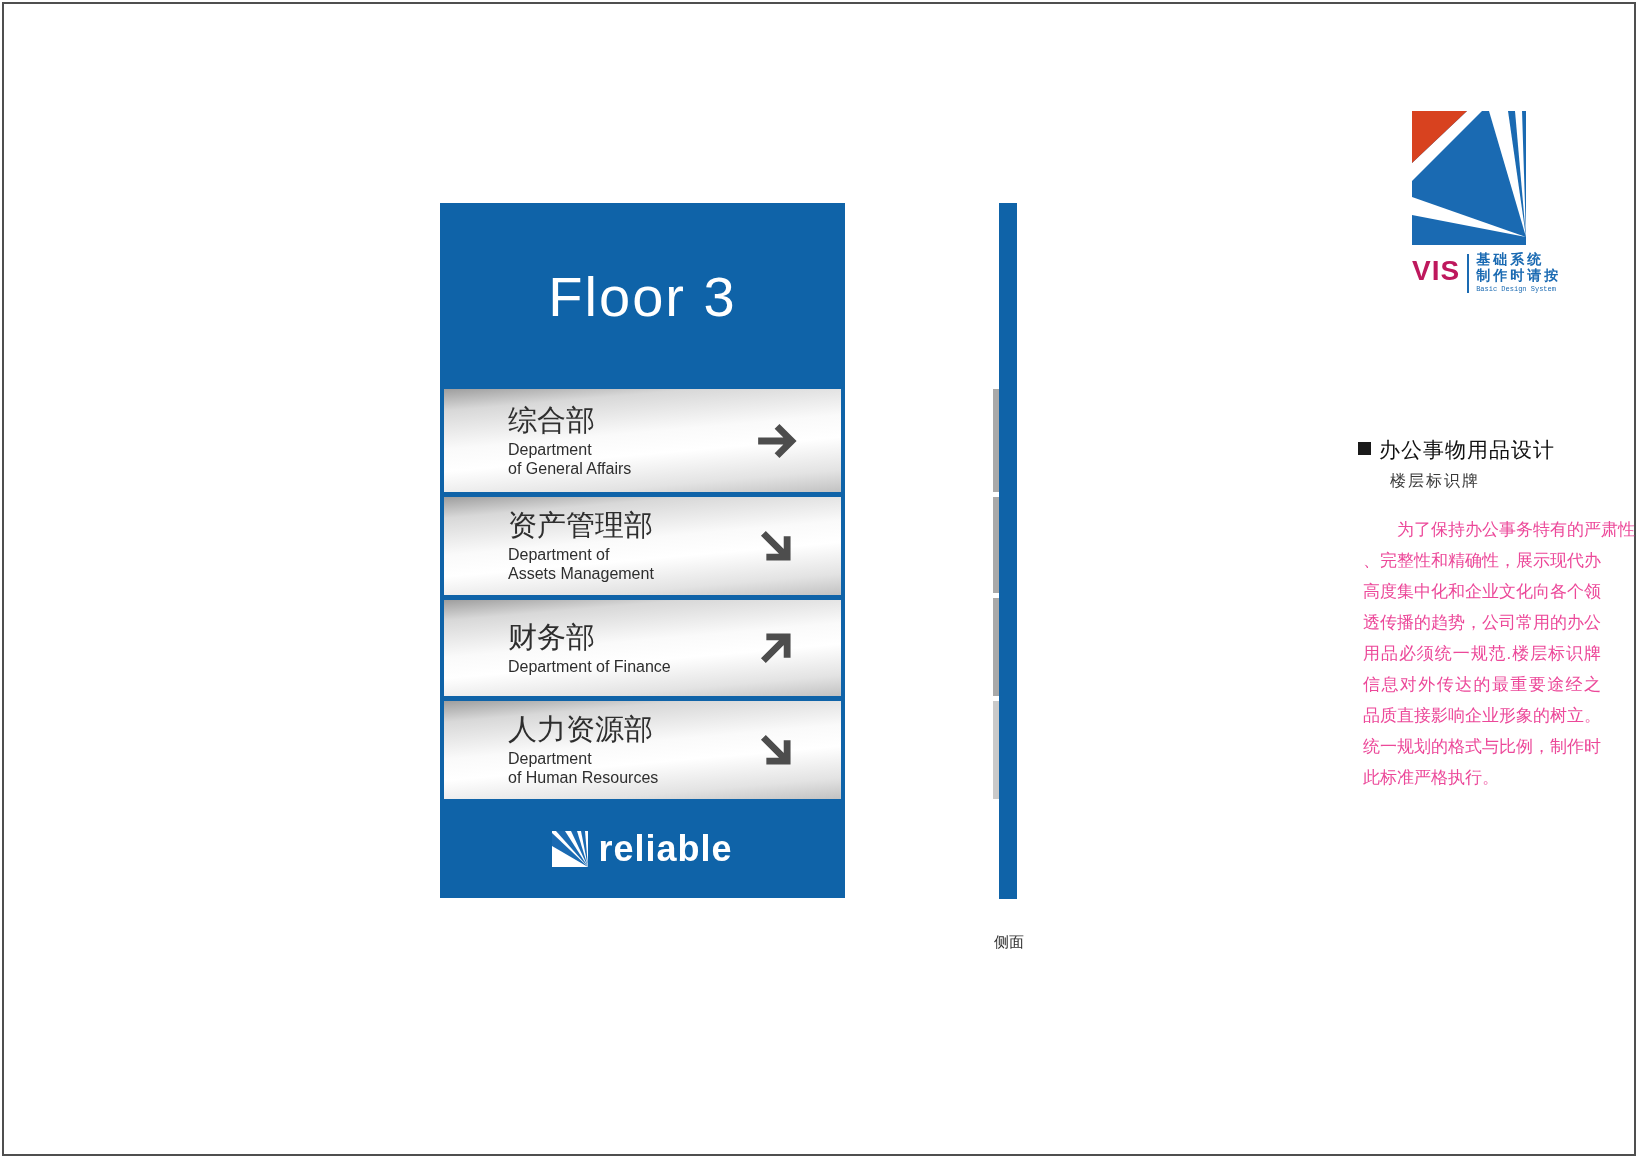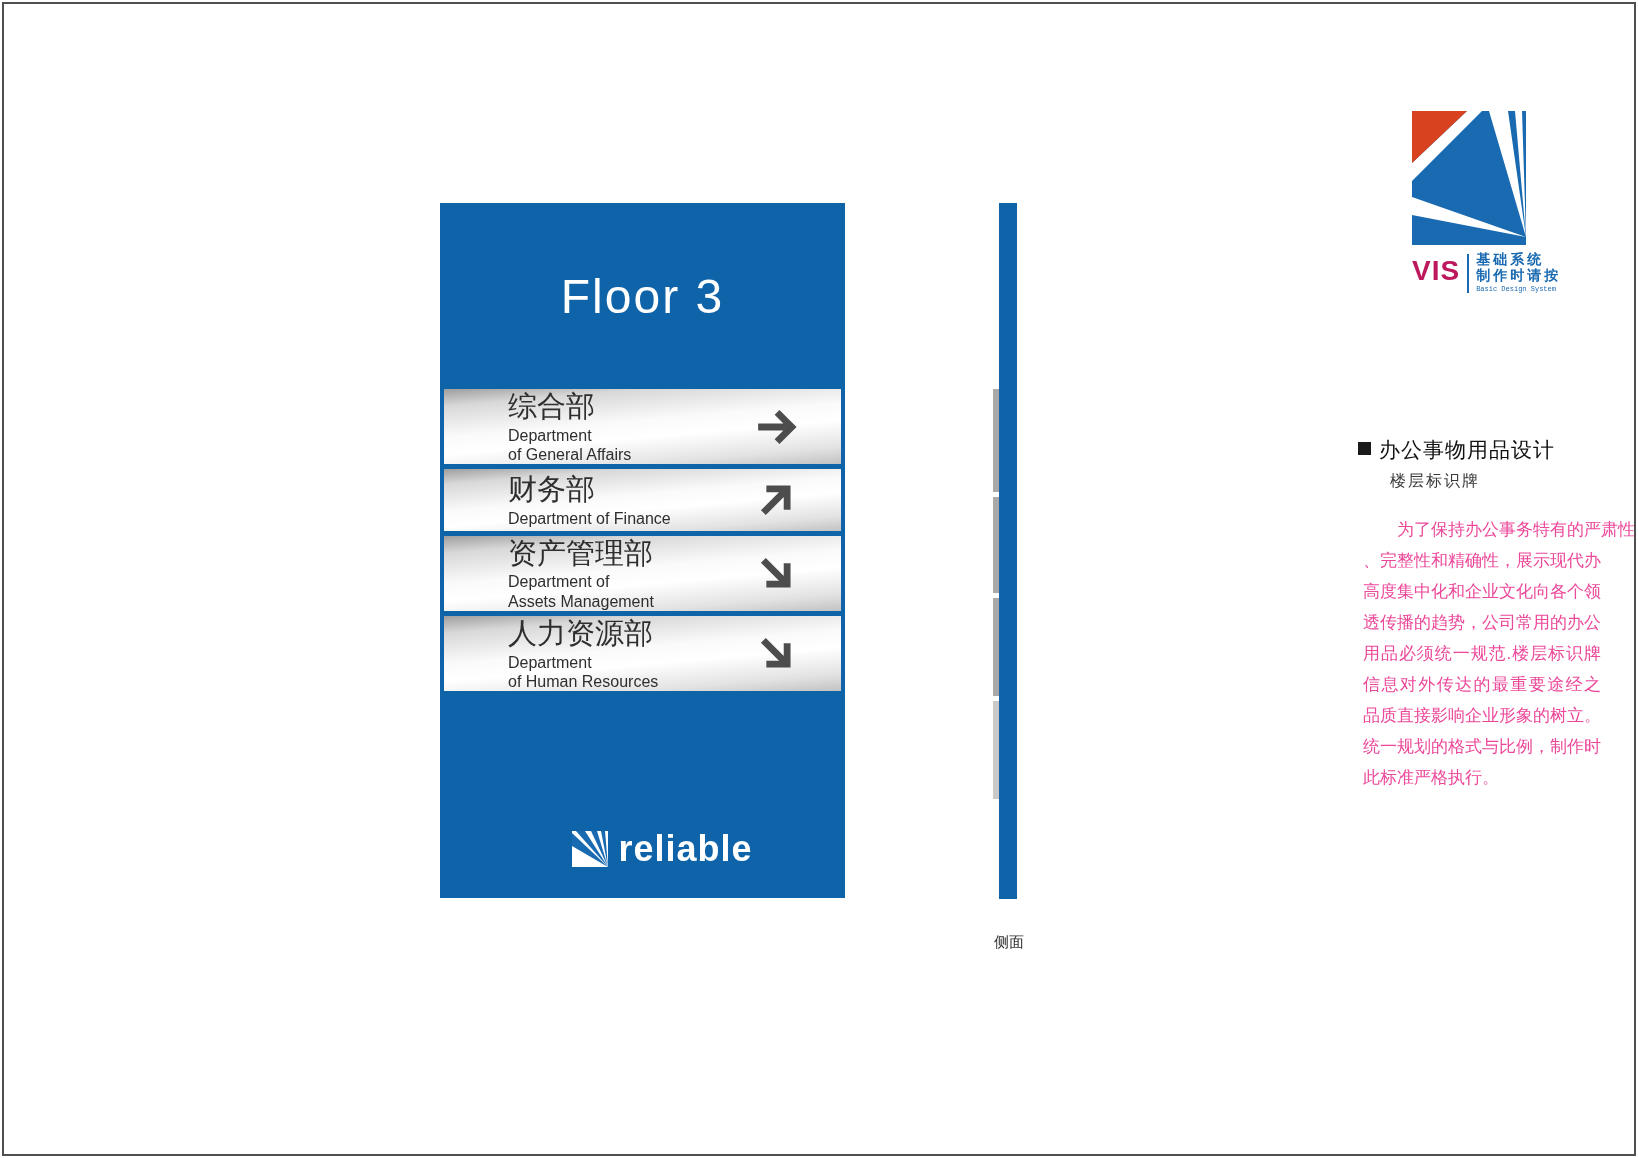--- a/index.html
+++ b/index.html
@@ -3,33 +3,33 @@
 <meta charset="utf-8">
 <style>
   html,body{margin:0;padding:0;background:#ffffff;}
   body{font-family:"Liberation Sans", sans-serif;}
   #canvas{position:relative;width:1638px;height:1158px;background:#ffffff;overflow:hidden;}
   .page-border{position:absolute;left:2px;top:2px;right:2px;bottom:2px;border:2px solid #4f4f4f;}
 
   
   .sign-panel{position:absolute;left:440px;top:203px;width:405px;height:695px;background:#0f63a8;}
   .sign-header{position:absolute;left:0;top:0;width:100%;height:186px;display:flex;align-items:center;justify-content:center;}
-  .floor-title{color:#ffffff;font-size:48px;font-weight:400;letter-spacing:2px;}
-  .rows-wrap{position:absolute;left:4px;right:4px;top:186px;height:302px;display:flex;flex-direction:column;gap:5px;}
+  .floor-title{color:#ffffff;font-size:56px;font-weight:400;letter-spacing:2px;}
+  .rows-wrap{position:absolute;left:4px;right:4px;top:186px;height:410px;display:flex;flex-direction:column;gap:5px;}
   .dept-row{position:relative;background:linear-gradient(175deg,#9e9e9e 0%,#d8d8d8 16%,#fafafa 44%,#ffffff 60%,#e3e3e3 84%,#c2c2c2 100%);
             display:flex;flex-direction:column;justify-content:center;padding-left:64px;box-sizing:border-box;}
   .row-1{height:103px;} .row-2{height:96px;} .row-3{height:98px;} .row-4{height:98px;}
   .dept-zh{font-size:29px;color:#2e2e2e;line-height:1.2;}
   .dept-en{font-size:16px;color:#2e2e2e;line-height:1.2;margin-top:2px;}
   .arrow{position:absolute;right:44px;top:50%;width:42px;height:42px;margin-top:-21px;}
   .arrow svg{width:100%;height:100%;display:block;}
   .arrow svg path{stroke:#4d4d4d;stroke-width:6.5;fill:none;}
   .arrow.up-right{transform:rotate(-45deg);}
   .arrow.down-right{transform:rotate(45deg);}
-  .sign-footer{position:absolute;left:0;bottom:0;width:100%;height:99px;display:flex;align-items:center;justify-content:center;gap:10px;margin-left:20px;}
+  .sign-footer{position:absolute;left:0;bottom:0;width:100%;height:99px;display:flex;align-items:center;justify-content:center;gap:10px;}
   .brand-text{color:#ffffff;font-size:36px;font-weight:bold;letter-spacing:1px;}
 
   
   .side-bar{position:absolute;left:999px;top:203px;width:18px;height:696px;background:#0f63a8;}
   .side-plate{position:absolute;left:993px;width:6px;background:#a9a9a9;}
   .plate-1{top:389px;height:103px;} .plate-2{top:497px;height:96px;}
   .plate-3{top:598px;height:98px;}  .plate-4{top:701px;height:98px;background:#c9c9c9;}
   .side-label{position:absolute;left:975px;top:933px;width:68px;text-align:center;font-size:15px;color:#2f2f2f;}
 
   
@@ -68,39 +68,39 @@
           <div>Department</div>
           <div>of General Affairs</div>
         </div>
         <span class="arrow">
           <svg viewBox="0 0 40 40">
               <path d="M3 20 H35 M21 6 L35 20 L21 34"></path>
             </svg>
         </span>
       </div>
 
-      <div class="dept-row row-2">
-        <div class="dept-zh">财务部</div>
-        <div class="dept-en">
-          <div>Department of Finance</div>
-        </div>
-        <span class="arrow up-right">
-          <svg viewBox="0 0 40 40">
-              <path d="M3 20 H35 M21 6 L35 20 L21 34"></path>
-            </svg>
-        </span>
-      </div>
-
       <div class="dept-row row-3">
         <div class="dept-zh">资产管理部</div>
         <div class="dept-en">
           <div>Department of</div>
           <div>Assets Management</div>
         </div>
         <span class="arrow down-right">
+          <svg viewBox="0 0 40 40">
+              <path d="M3 20 H35 M21 6 L35 20 L21 34"></path>
+            </svg>
+        </span>
+      </div>
+
+      <div class="dept-row row-2">
+        <div class="dept-zh">财务部</div>
+        <div class="dept-en">
+          <div>Department of Finance</div>
+        </div>
+        <span class="arrow up-right">
           <svg viewBox="0 0 40 40">
               <path d="M3 20 H35 M21 6 L35 20 L21 34"></path>
             </svg>
         </span>
       </div>
 
       <div class="dept-row row-4">
         <div class="dept-zh">人力资源部</div>
         <div class="dept-en">
           <div>Department</div>

